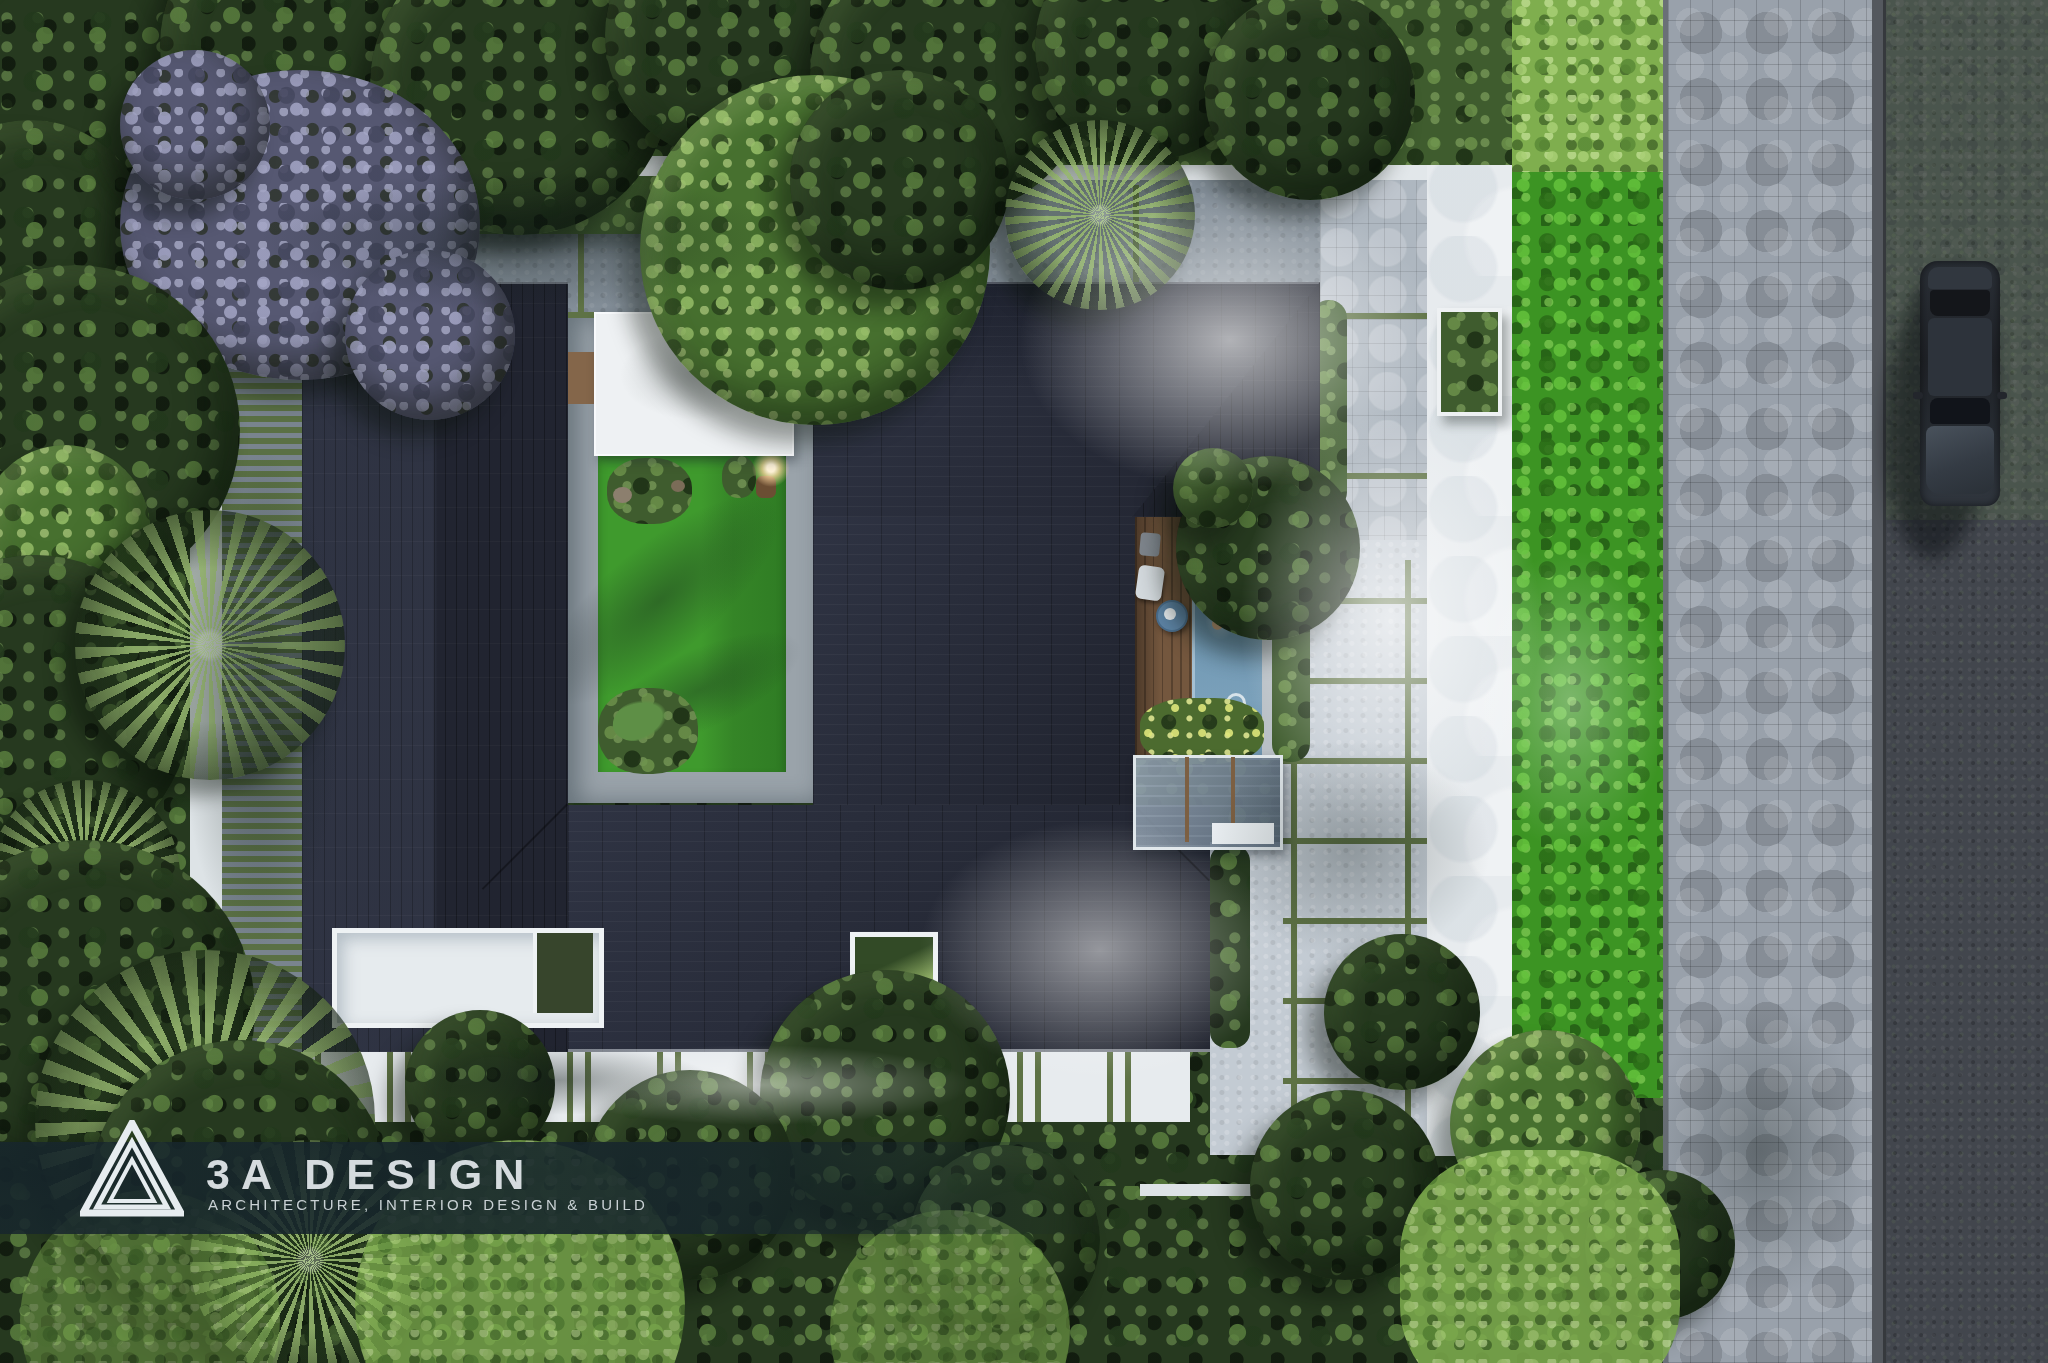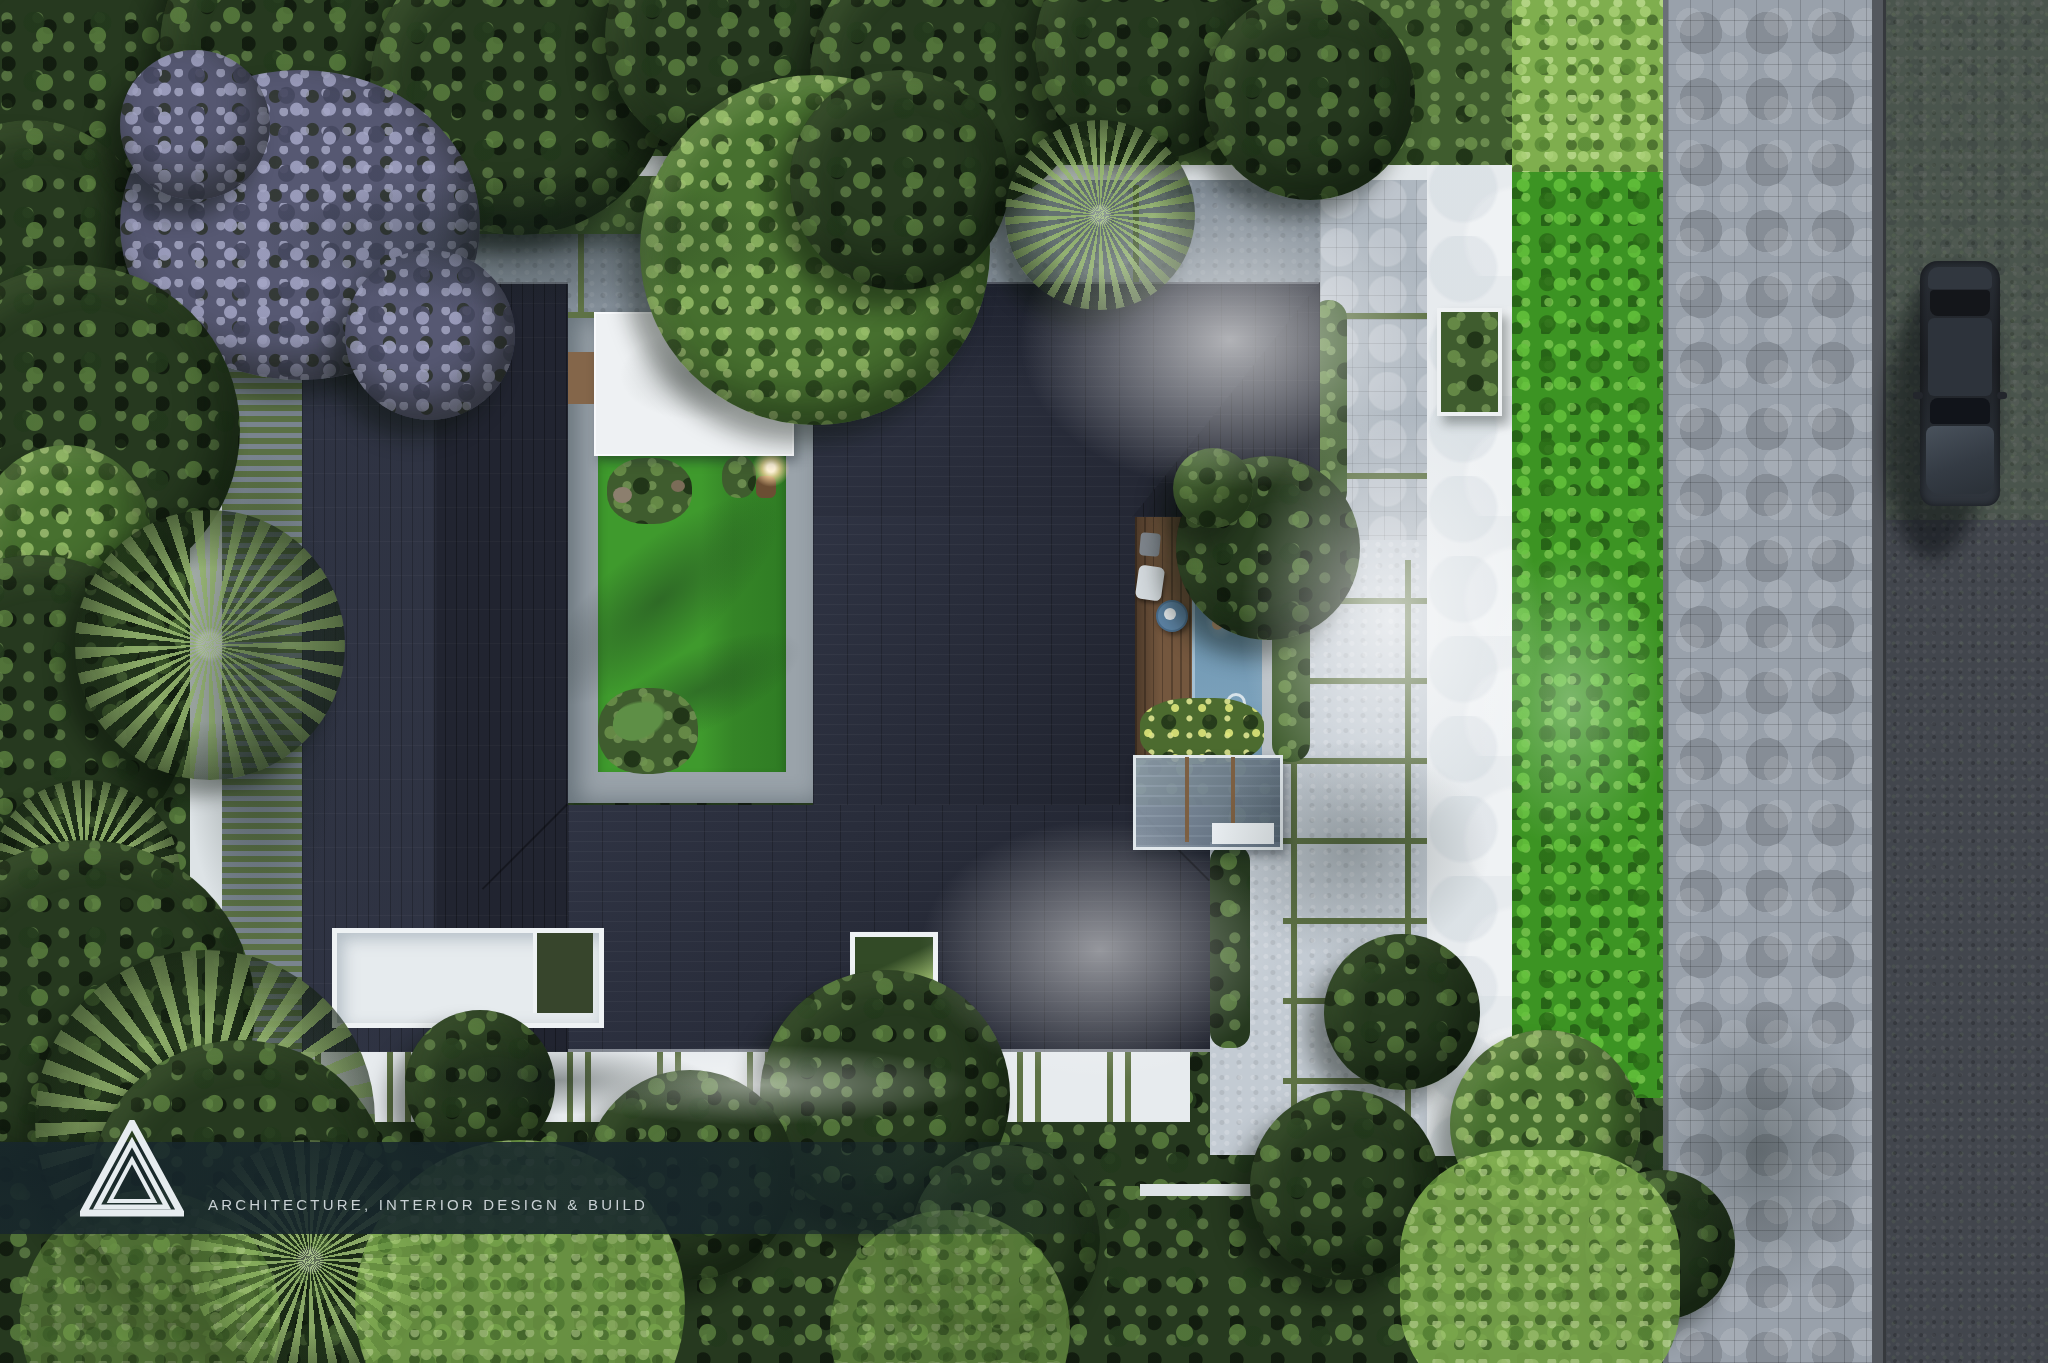--- a/index.html
+++ b/index.html
@@ -265,15 +265,16 @@
     <div class="abs" style="left:28px;top:152px;width:10px;height:7px;border-radius:3px;background:#23262c;"></div>
     <div class="abs" style="left:112px;top:152px;width:10px;height:7px;border-radius:3px;background:#23262c;"></div>
   </div>
 
   <div class="abs" id="wm-band"></div>
   <svg class="abs" style="left:80px;top:1120px;" width="104" height="97" viewBox="0 0 104 97">
     <polygon points="52,3 3,93 101,93" fill="none" stroke="#e6ecef" stroke-width="7"></polygon>
     <polygon points="52,22 17,87 87,87" fill="none" stroke="#e6ecef" stroke-width="5"></polygon>
     <polygon points="52,40 30,81 74,81" fill="none" stroke="#e6ecef" stroke-width="4"></polygon>
   </svg>
+  <div class="abs" id="wm-brand">3A DESIGN</div>
   <div class="abs" id="wm-tagline">ARCHITECTURE, INTERIOR DESIGN &amp; BUILD</div>
 
 </div>
 
 </body></html>

